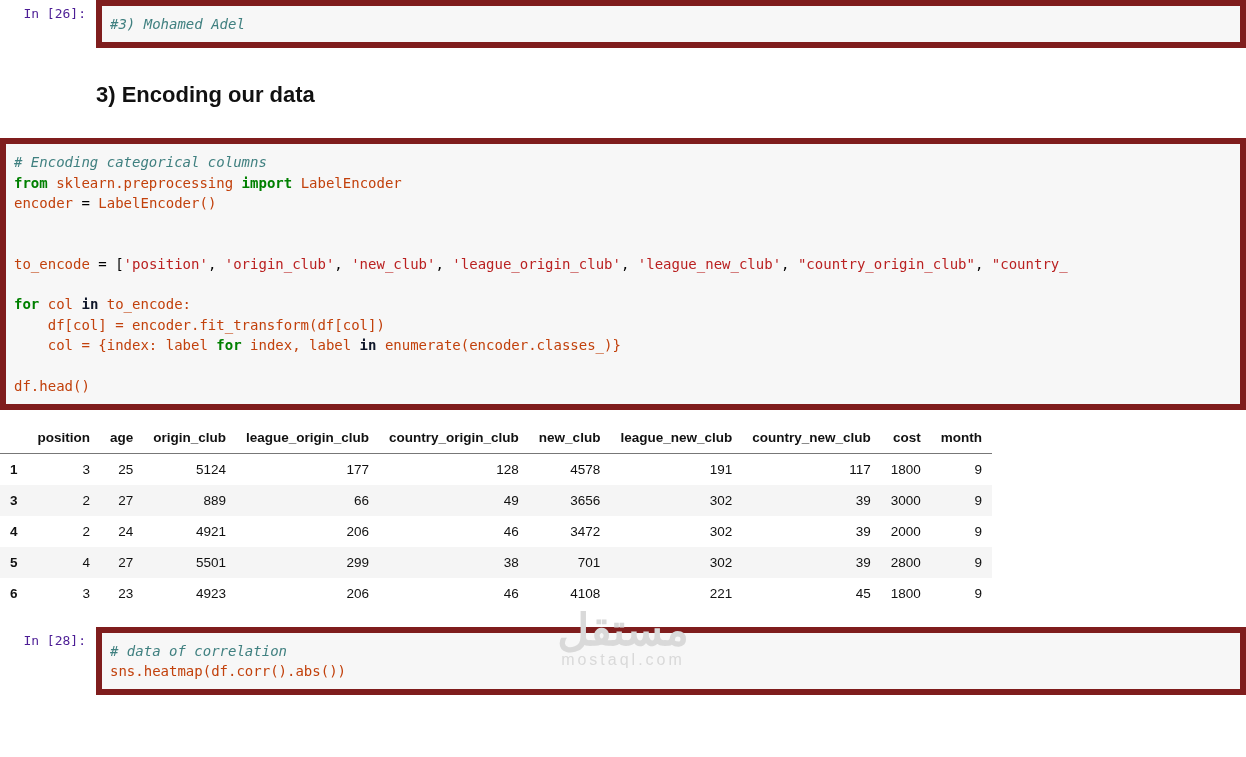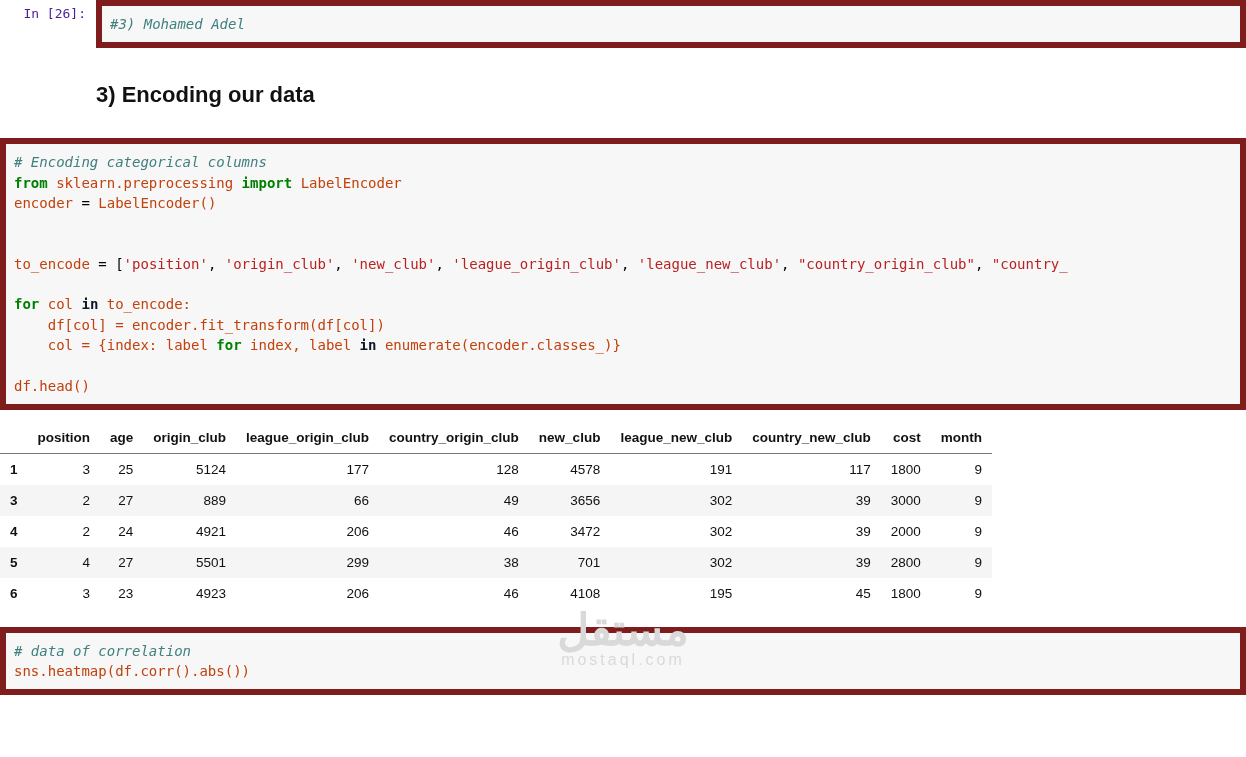--- a/index.html
+++ b/index.html
@@ -174,31 +174,32 @@
             <td>9</td>
           </tr>
           <tr>
             <th>6</th>
             <td>3</td>
             <td>23</td>
             <td>4923</td>
             <td>206</td>
             <td>46</td>
             <td>4108</td>
-            <td>195</td>
+            <td>221</td>
             <td>45</td>
             <td>1800</td>
             <td>9</td>
           </tr>
         </tbody>
     </table>
   </div>
 </div>
 
 <div class="cell">
+  <div class="prompt in"><span>In [28]:</span></div>
   <div class="cell-body">
     <div class="input-area"><span class="c"># data of correlation</span>
 <span class="n">sns.heatmap(df.corr().abs())</span></div>
   </div>
 </div>
 
 <div class="watermark">
   <div class="ar">مستقل</div>
   <div class="en">mostaql.com</div>
 </div>

